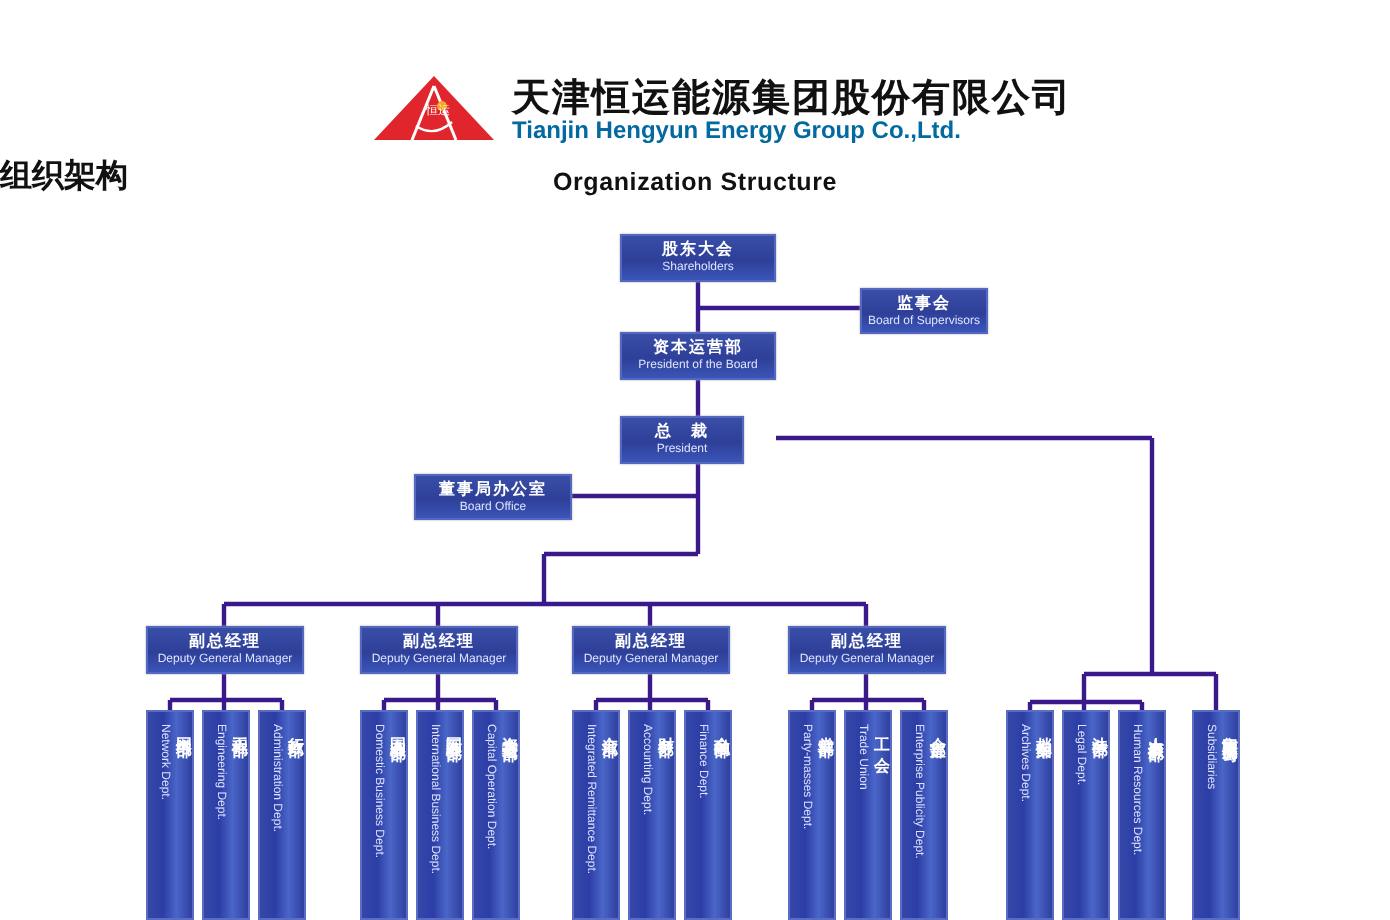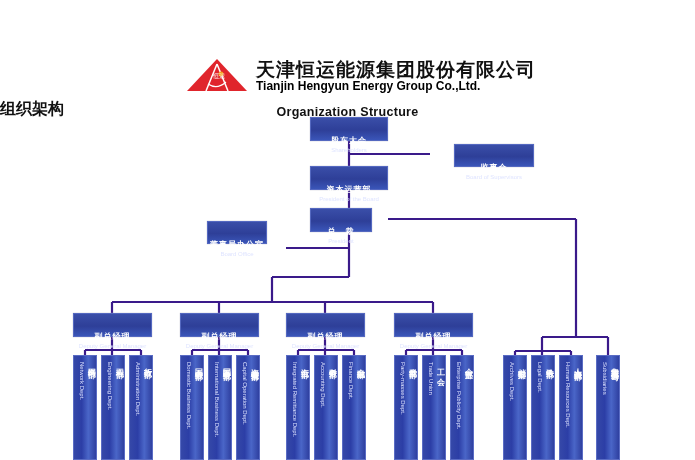--- a/index.html
+++ b/index.html
@@ -1,25 +1,25 @@
 <!DOCTYPE html>
 <html><head>
 <meta charset="utf-8">
 <style>
   html,body{margin:0;padding:0;background:#fff;}
   body{width:695px;height:460px;position:relative;overflow:hidden;font-family:"DejaVu Sans",sans-serif;}
-  .abs{position:absolute;margin-top:21px;}
+  .abs{position:absolute;}
   .logo{left:186px;top:37px;width:62px;height:34px;}
   .title-cn{left:256px;top:36px;font-size:19px;font-weight:bold;color:#111;letter-spacing:1px;white-space:nowrap;font-family:"DejaVu Sans",sans-serif;}
-  .title-en{left:256px;top:58px;font-size:12px;font-weight:bold;color:#000000;white-space:nowrap;font-family:"Liberation Sans",sans-serif;}
+  .title-en{left:256px;top:58px;font-size:12px;font-weight:bold;color:#0369a1;white-space:nowrap;font-family:"Liberation Sans",sans-serif;}
   .sub-cn{left:0;width:695px;top:78px;font-size:16px;font-weight:bold;color:#111;}
   .sub-en{left:0;width:695px;top:84px;text-align:center;font-size:12.5px;font-weight:bold;color:#111;font-family:"Liberation Sans",sans-serif;letter-spacing:0.3px;}
   svg.lines{position:absolute;left:0;top:0;}
   .box{position:absolute;background:linear-gradient(180deg,#3a4ea8 0%,#2e3f98 55%,#3a55b8 100%);border:1px solid #5468c0;box-sizing:border-box;color:#fff;text-align:center;box-shadow:0 0 1px #aab;}
-  .box .cn{display:block;font-size:8px;font-weight:bold;line-height:10px;margin-top:18px;letter-spacing:1px;}
+  .box .cn{display:block;font-size:8px;font-weight:bold;line-height:10px;margin-top:2px;letter-spacing:1px;}
   .box .en{display:block;font-size:6px;line-height:8px;font-family:"Liberation Sans",sans-serif;color:#dfe4ff;white-space:nowrap;}
   .col{position:absolute;width:24px;top:355px;height:105px;background:linear-gradient(90deg,#3548a8 0%,#2c3ea6 35%,#4a66c8 65%,#2f40a0 100%);box-sizing:border-box;border:1px solid #5a6cc4;}
   .col .inner{position:absolute;left:2px;top:6px;width:20px;height:96px;display:flex;flex-direction:row-reverse;justify-content:flex-start;}
   .col .cnv{writing-mode:vertical-rl;font-size:8px;font-weight:bold;color:#fff;line-height:10px;letter-spacing:1px;}
   .col .env{writing-mode:vertical-rl;font-size:6px;color:#dde3ff;line-height:8px;font-family:"Liberation Sans",sans-serif;white-space:nowrap;}
 </style>
 </head>
 <body>
 
 <div class="abs logo">
@@ -78,33 +78,33 @@
     <line x1="515" y1="351" x2="571" y2="351"></line>
     <line x1="515" y1="351" x2="515" y2="355"></line>
     <line x1="571" y1="351" x2="571" y2="355"></line>
   </g>
 </svg>
 
 <div class="box" style="left:310px;top:117px;width:78px;height:24px;">
   <span class="cn">股东大会</span>
   <span class="en">Shareholders</span>
 </div>
-<div class="box" style="left:454px;top:144px;width:80px;height:23px;">
+<div class="box" style="left:430px;top:144px;width:64px;height:23px;">
   <span class="cn">监事会</span>
   <span class="en">Board of Supervisors</span>
 </div>
 <div class="box" style="left:310px;top:166px;width:78px;height:24px;">
   <span class="cn">资本运营部</span>
   <span class="en">President of the Board</span>
 </div>
 <div class="box" style="left:310px;top:208px;width:62px;height:24px;">
   <span class="cn">总　裁</span>
   <span class="en">President</span>
 </div>
-<div class="box" style="left:207px;top:221px;width:60px;height:23px;">
+<div class="box" style="left:207px;top:237px;width:79px;height:23px;">
   <span class="cn">董事局办公室</span>
   <span class="en">Board Office</span>
 </div>
 
 <div class="box" style="left:73px;top:313px;width:79px;height:24px;">
   <span class="cn">副总经理</span>
   <span class="en">Deputy General Manager</span>
 </div>
 <div class="box" style="left:180px;top:313px;width:79px;height:24px;">
   <span class="cn">副总经理</span>

